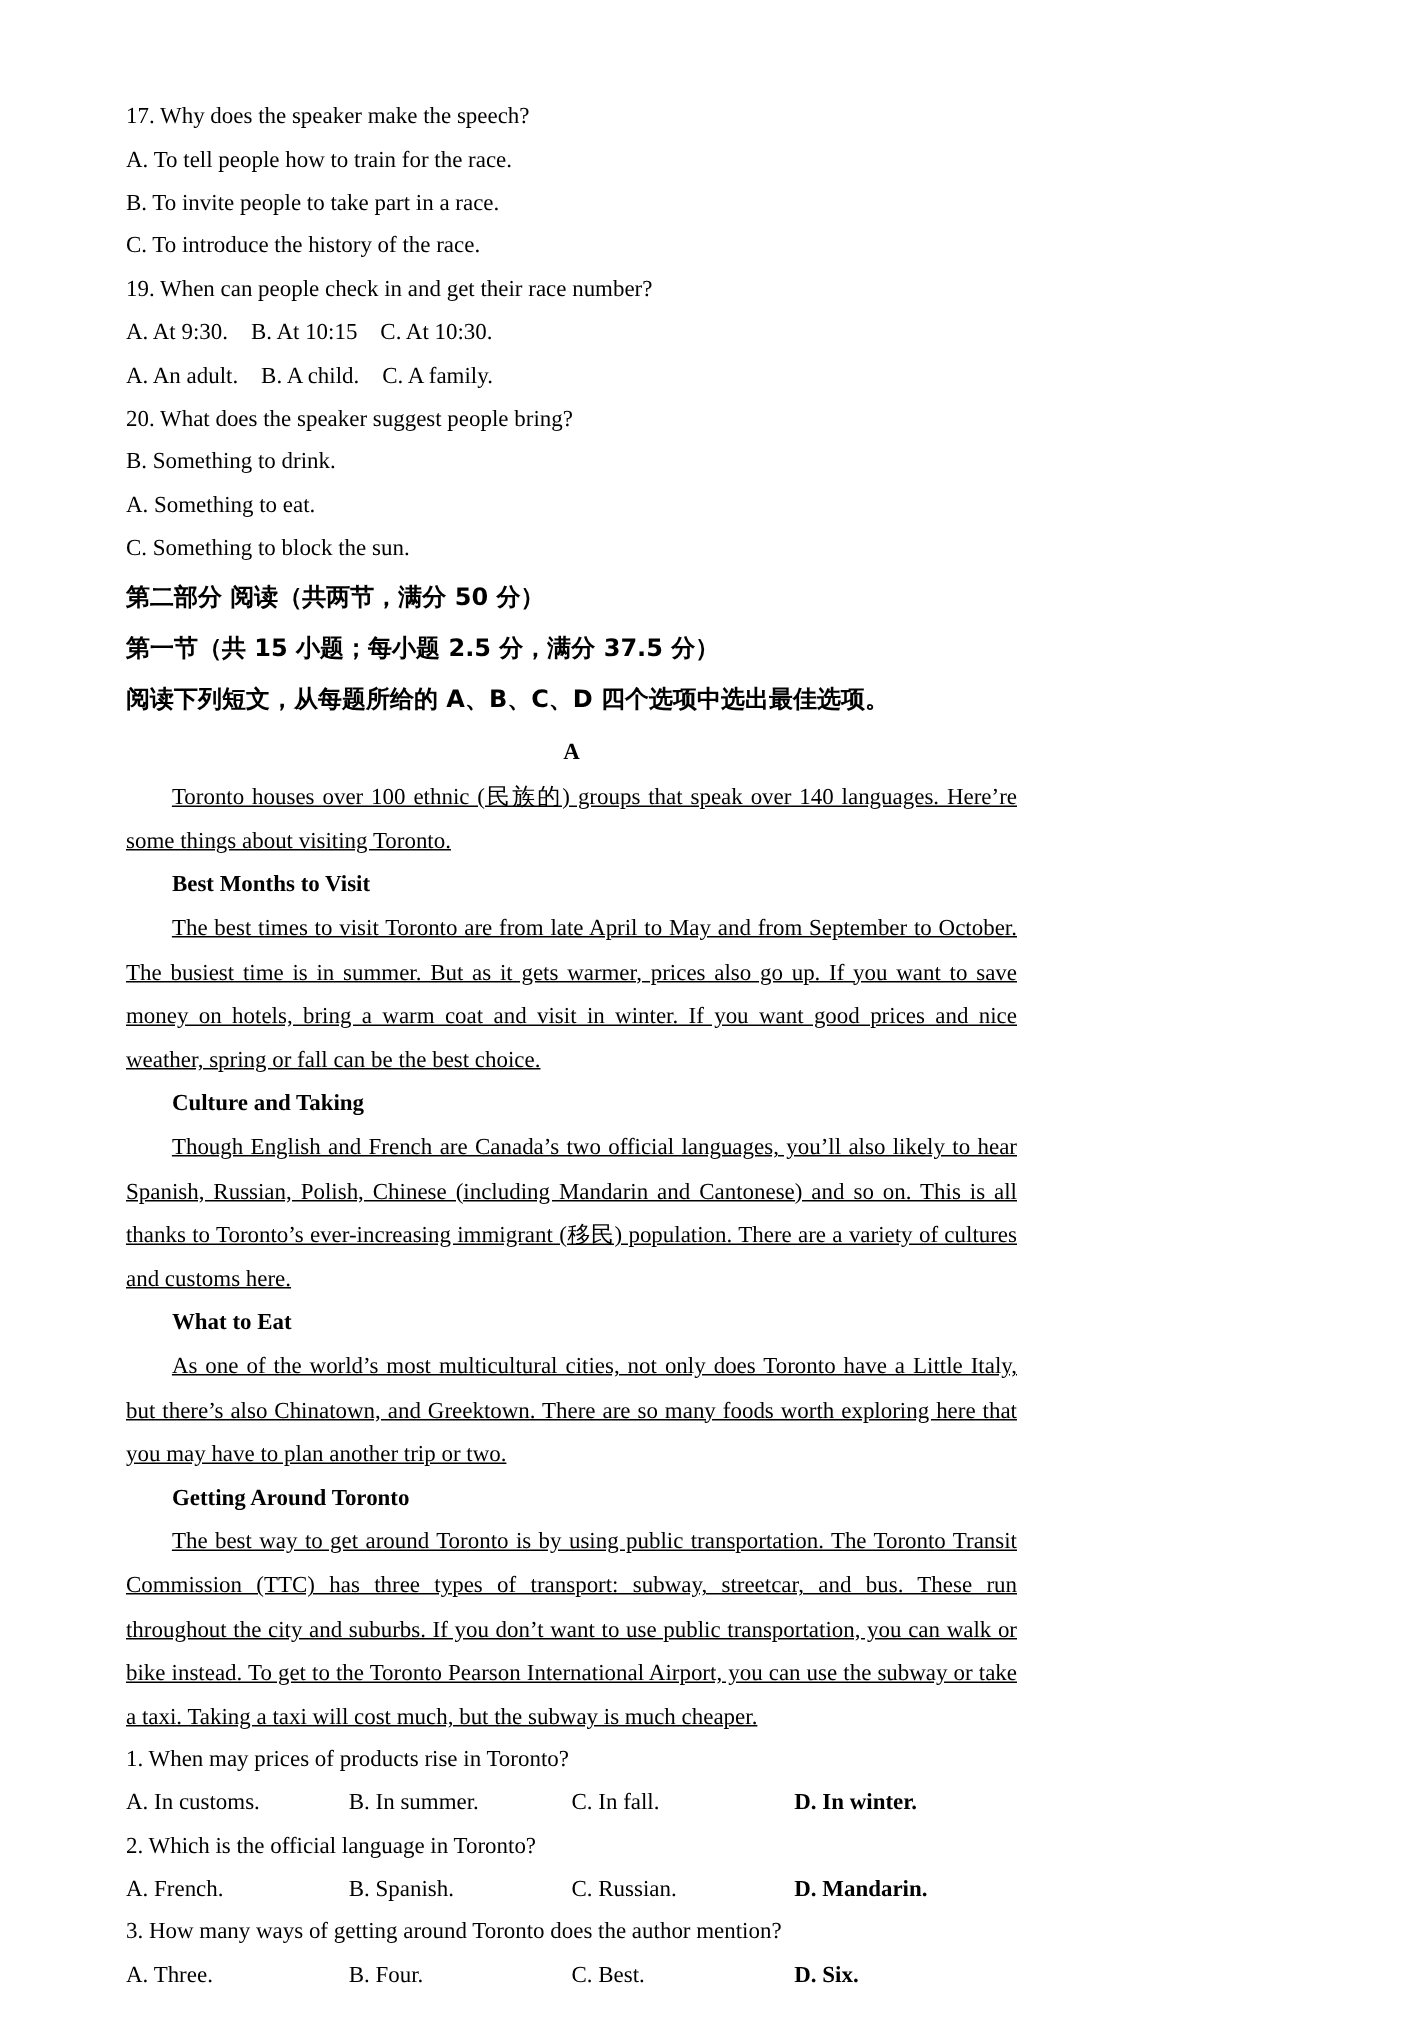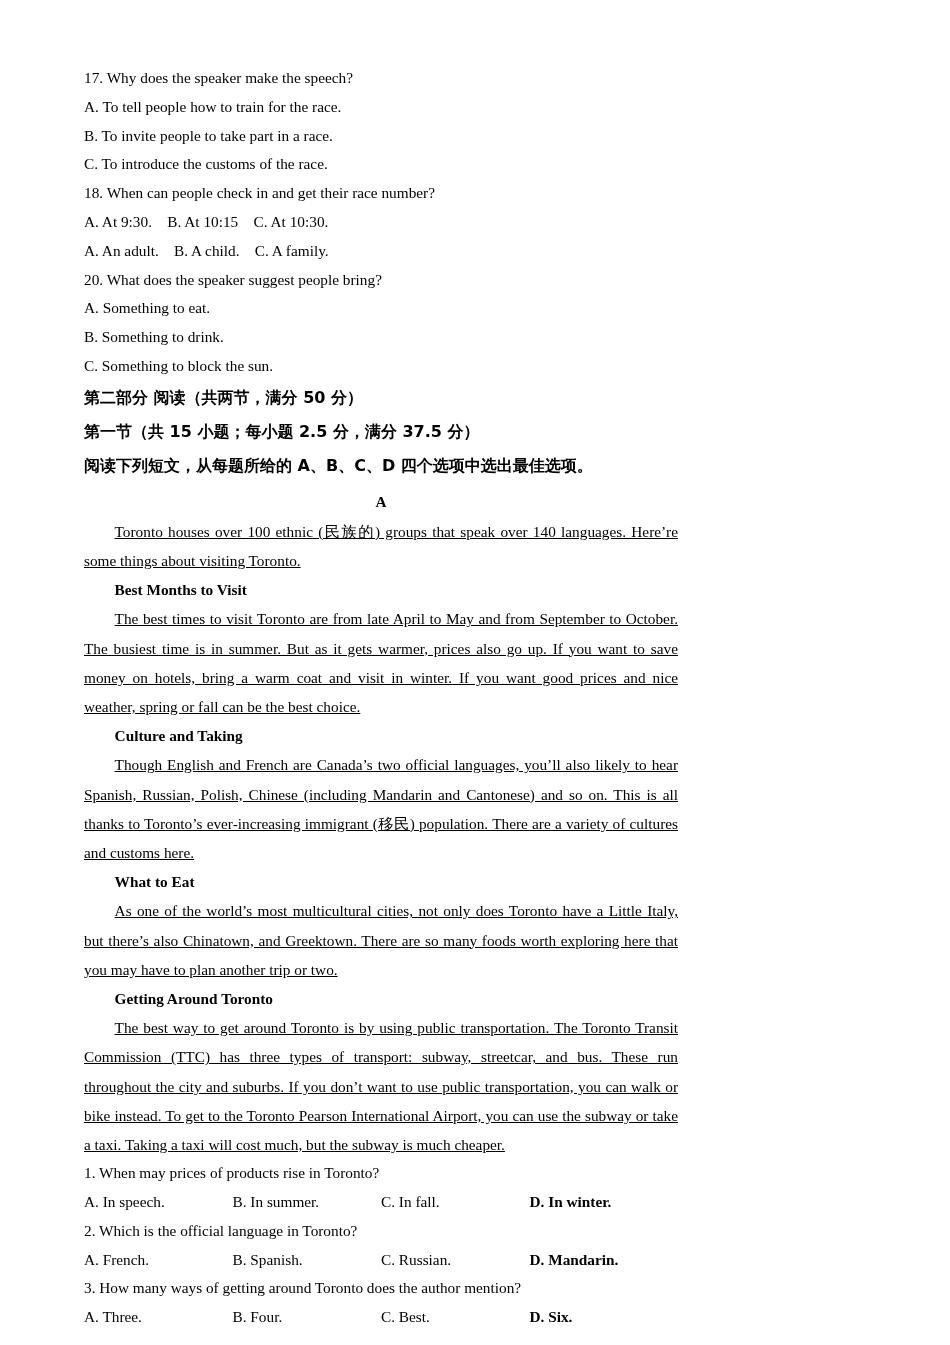--- a/index.html
+++ b/index.html
@@ -72,30 +72,30 @@
 </style>
 </head>
 <body>
 
 <div class="page">
 
   <div>
     <div class="q-line">17. Why does the speaker make the speech?</div>
     <div class="q-line">A. To tell people how to train for the race.</div>
     <div class="q-line">B. To invite people to take part in a race.</div>
-    <div class="q-line">C. To introduce the customs of the race.</div>
+    <div class="q-line">C. To introduce the history of the race.</div>
 
-    <div class="q-line">18. When can people check in and get their race number?</div>
+    <div class="q-line">19. When can people check in and get their race number?</div>
     <div class="q-line">A. At 9:30. B. At 10:15 C. At 10:30.</div>
 
     <div class="q-line">A. An adult. B. A child. C. A family.</div>
 
     <div class="q-line">20. What does the speaker suggest people bring?</div>
+    <div class="q-line">B. Something to drink.</div>
     <div class="q-line">A. Something to eat.</div>
-    <div class="q-line">B. Something to drink.</div>
     <div class="q-line">C. Something to block the sun.</div>
   </div>
 
   <div class="section-head cn">第二部分 阅读（共两节，满分 50 分）</div>
   <div class="section-head cn">第一节（共 15 小题；每小题 2.5 分，满分 37.5 分）</div>
   <div class="section-head cn">阅读下列短文，从每题所给的 A、B、C、D 四个选项中选出最佳选项。</div>
 
   <div class="center-letter">A</div>
 
   <p class="para">Toronto houses over 100 ethnic (民族的) groups that speak over 140 languages. Here’re some things about visiting Toronto.</p>
@@ -108,21 +108,21 @@
 
   <p class="sub-head">What to Eat</p>
   <p class="para">As one of the world’s most multicultural cities, not only does Toronto have a Little Italy, but there’s also Chinatown, and Greektown. There are so many foods worth exploring here that you may have to plan another trip or two.</p>
 
   <p class="sub-head">Getting Around Toronto</p>
   <p class="para">The best way to get around Toronto is by using public transportation. The Toronto Transit Commission (TTC) has three types of transport: subway, streetcar, and bus. These run throughout the city and suburbs. If you don’t want to use public transportation, you can walk or bike instead. To get to the Toronto Pearson International Airport, you can use the subway or take a taxi. Taking a taxi will cost much, but the subway is much cheaper.</p>
 
   <div>
     <div class="q-line">1. When may prices of products rise in Toronto?</div>
     <div class="opts">
-      <span class="opt-a">A. In speech.</span>
+      <span class="opt-a">A. In customs.</span>
       <span class="opt-b">B. In summer.</span>
       <span class="opt-c">C. In fall.</span>
       <span class="opt-d">D. In winter.</span>
     </div>
 
     <div class="q-line">2. Which is the official language in Toronto?</div>
     <div class="opts">
       <span class="opt-a">A. French.</span>
       <span class="opt-b">B. Spanish.</span>
       <span class="opt-c">C. Russian.</span>

